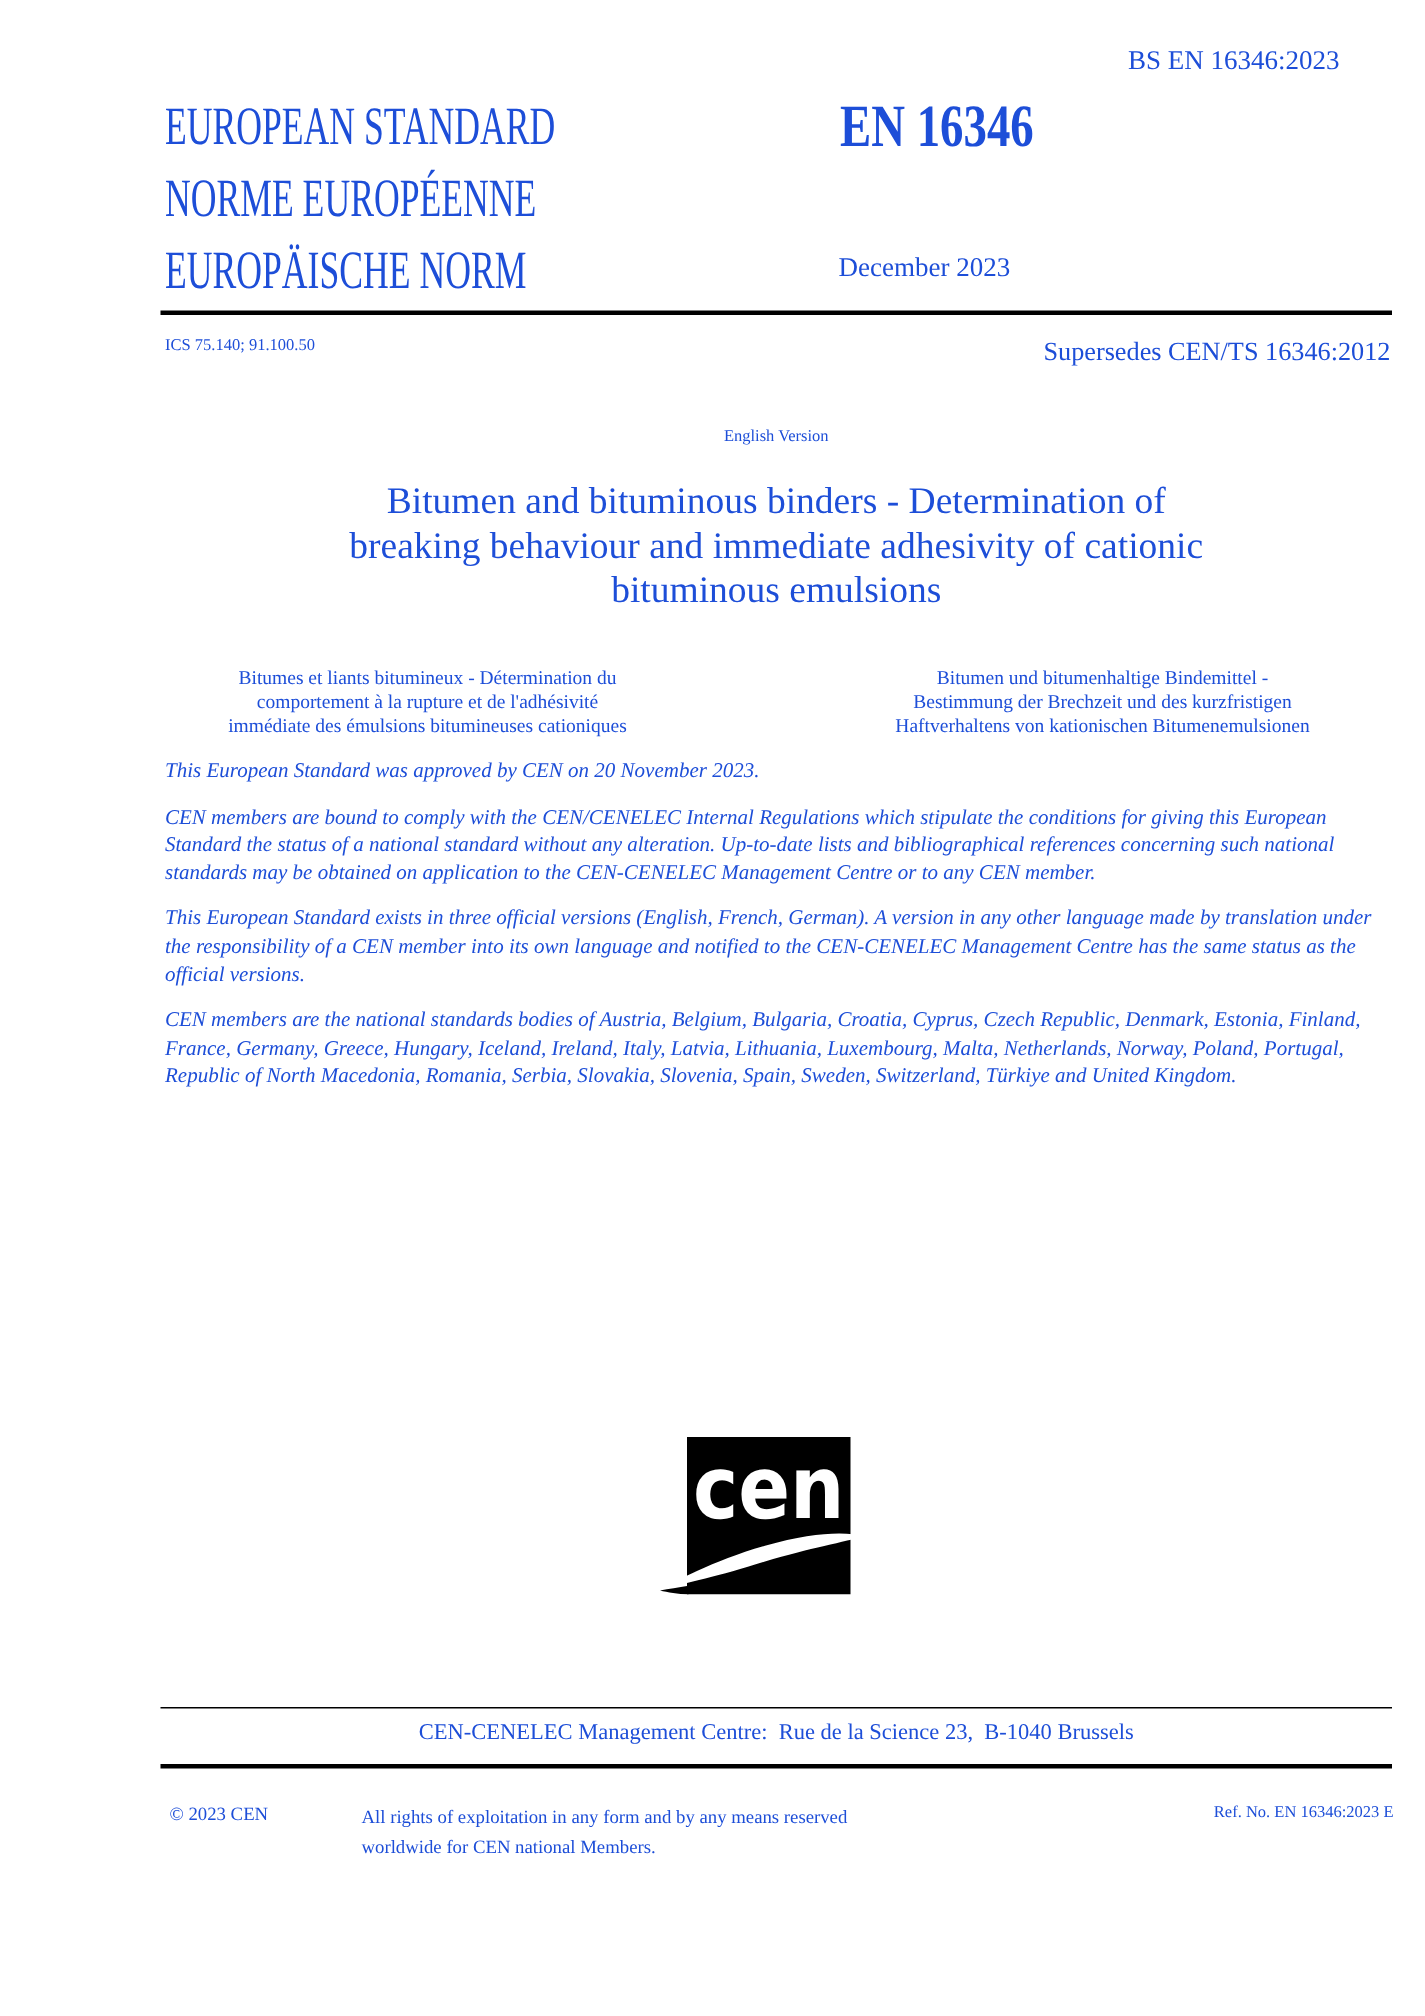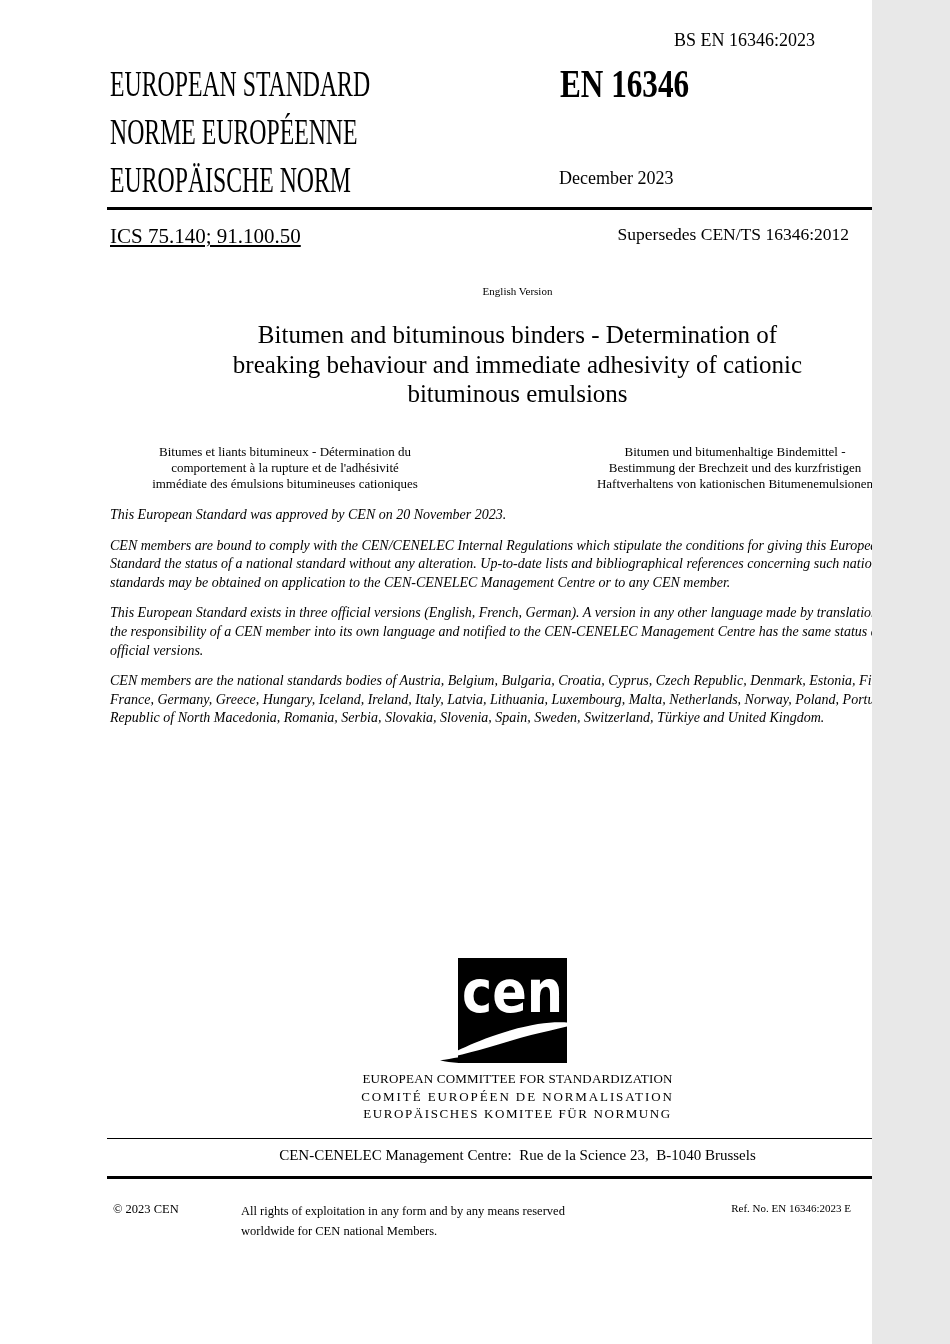--- a/index.html
+++ b/index.html
@@ -1,34 +1,34 @@
 <!DOCTYPE html>
 <html><head>
 <meta charset="utf-8">
 <style>
   html,body{margin:0;padding:0;background:#e8e8e8;}
   .page{
     position:relative;
-    width:872px;height:1344px;
+    width:950px;height:1344px;
     background:#ffffff;
     font-family:"Liberation Serif","DejaVu Serif",serif;
-    color:#000000;
+    color:#1d4ed8;
     overflow:hidden;
   }
   .abs{position:absolute;}
   .bs-ref{top:30px;right:57px;font-size:18px;}
   .std-title{left:110px;font-size:36px;transform:scaleX(0.66);transform-origin:left top;white-space:nowrap;}
   .t1{top:63px;} .t2{top:111px;} .t3{top:159px;}
   .en-number{left:560px;top:60px;font-size:40px;font-weight:bold;transform:scaleX(0.78);transform-origin:left top;white-space:nowrap;}
   .pub-date{left:559px;top:168px;font-size:18px;font-family:Liberation Serif, serif;}
   .rule{background:#000;left:107px;width:821px;}
   .rule-top{top:207px;height:3px;}
   .rule-thin{top:1138px;height:1px;}
   .rule-bottom{top:1176px;height:3px;}
-  .ics{left:110px;top:224px;font-size:21px;text-decoration:underline;}
+  .ics{left:110px;top:224px;font-size:11px;}
   .supersedes{top:224px;right:23px;font-size:17.5px;}
   .centered{left:110px;width:815px;text-align:center;}
   .version{top:285px;font-size:11px;}
   .title-en{top:320px;font-size:25px;line-height:29.5px;}
   .sub-title{top:444px;width:380px;text-align:center;font-size:13px;line-height:16px;}
   .title-fr{left:95px;}
   .title-de{left:545px;}
   .body-copy{left:110px;top:506px;width:815px;font-size:14px;line-height:18.6px;}
   .body-copy p{margin:0 0 12px 0;font-style:italic;}
   .cen-logo{left:440px;top:956px;}
@@ -85,25 +85,20 @@
     <p>CEN members are the national standards bodies of Austria, Belgium, Bulgaria, Croatia, Cyprus, Czech Republic, Denmark, Estonia, Finland, France, Germany, Greece, Hungary, Iceland, Ireland, Italy, Latvia, Lithuania, Luxembourg, Malta, Netherlands, Norway, Poland, Portugal, Republic of North Macedonia, Romania, Serbia, Slovakia, Slovenia, Spain, Sweden, Switzerland, Türkiye and United Kingdom.</p>
   </div>
 
   <svg class="abs cen-logo" width="137" height="107" viewBox="0 0 137 107" xmlns="http://www.w3.org/2000/svg">
     <rect x="18" y="2" width="109" height="105" fill="#000"></rect>
     <path d="M0,104.3 C6,103.4 12,102.4 19,101.2 L19,107 C12,106.6 5,105.6 0,104.3 Z" fill="#000"></path>
     <path d="M0,103.5 C10,98.5 35,84.5 70,74.5 C102,65.5 122,65 137,68 C123,72 100,76 70,85 C40,94.5 18,99.5 0,103.5 Z" fill="#fff"></path>
     <text x="22" y="56" font-family="DejaVu Sans, sans-serif" font-weight="bold" font-size="58" fill="#fff" textLength="101" lengthAdjust="spacingAndGlyphs">cen</text>
   </svg>
 
-  <div class="abs centered committee">
-    <div class="c1">EUROPEAN COMMITTEE FOR STANDARDIZATION</div>
-    <div class="c2">COMITÉ EUROPÉEN DE NORMALISATION</div>
-    <div class="c3">EUROPÄISCHES KOMITEE FÜR NORMUNG</div>
-  </div>
 
   <div class="abs rule rule-thin"></div>
 
   <div class="abs centered mgmt">CEN-CENELEC Management Centre:  Rue de la Science 23,  B-1040 Brussels</div>
 
   <div class="abs rule rule-bottom"></div>
 
   <div class="abs copyright">© 2023 CEN</div>
   <div class="abs rights">
     <div>All rights of exploitation in any form and by any means reserved</div>

